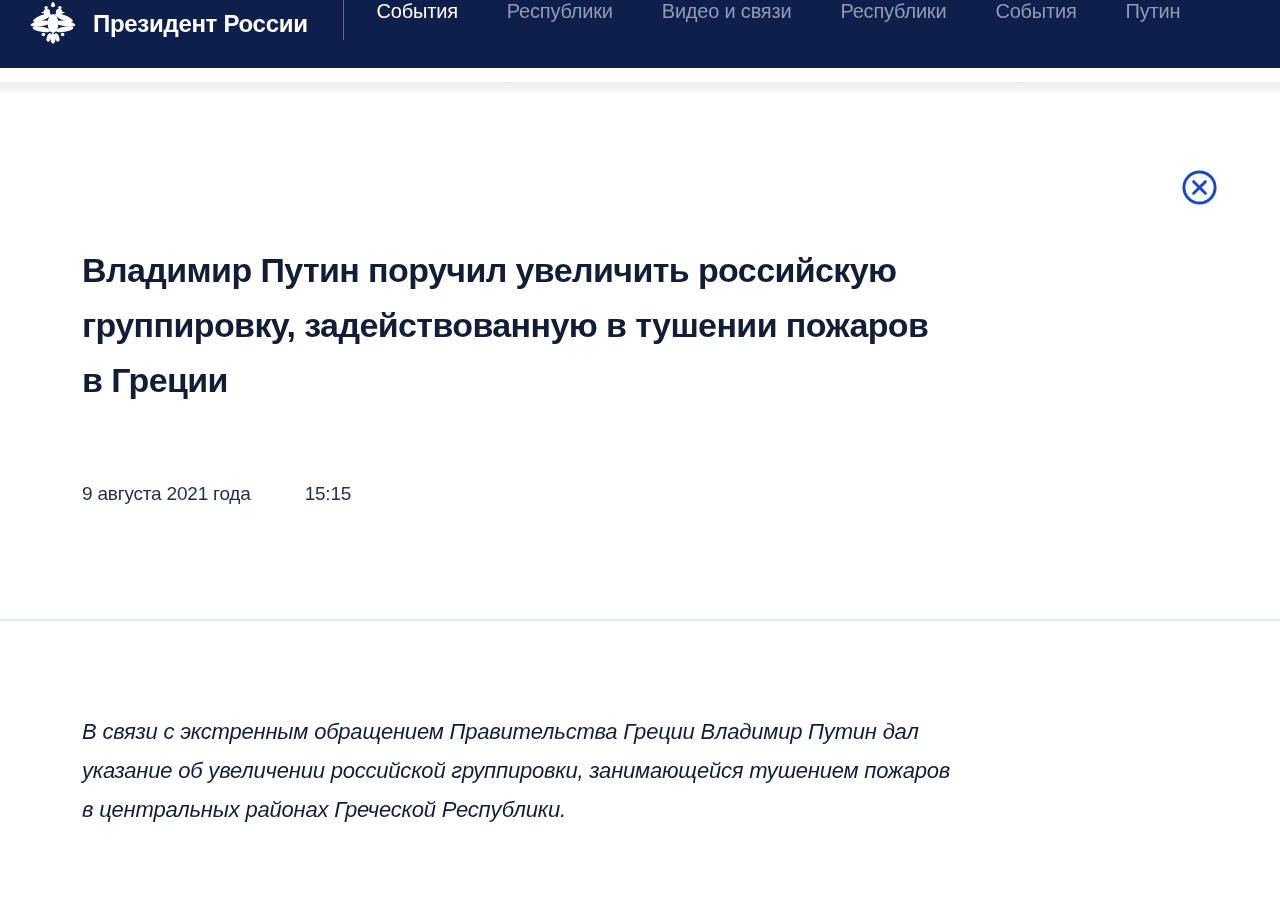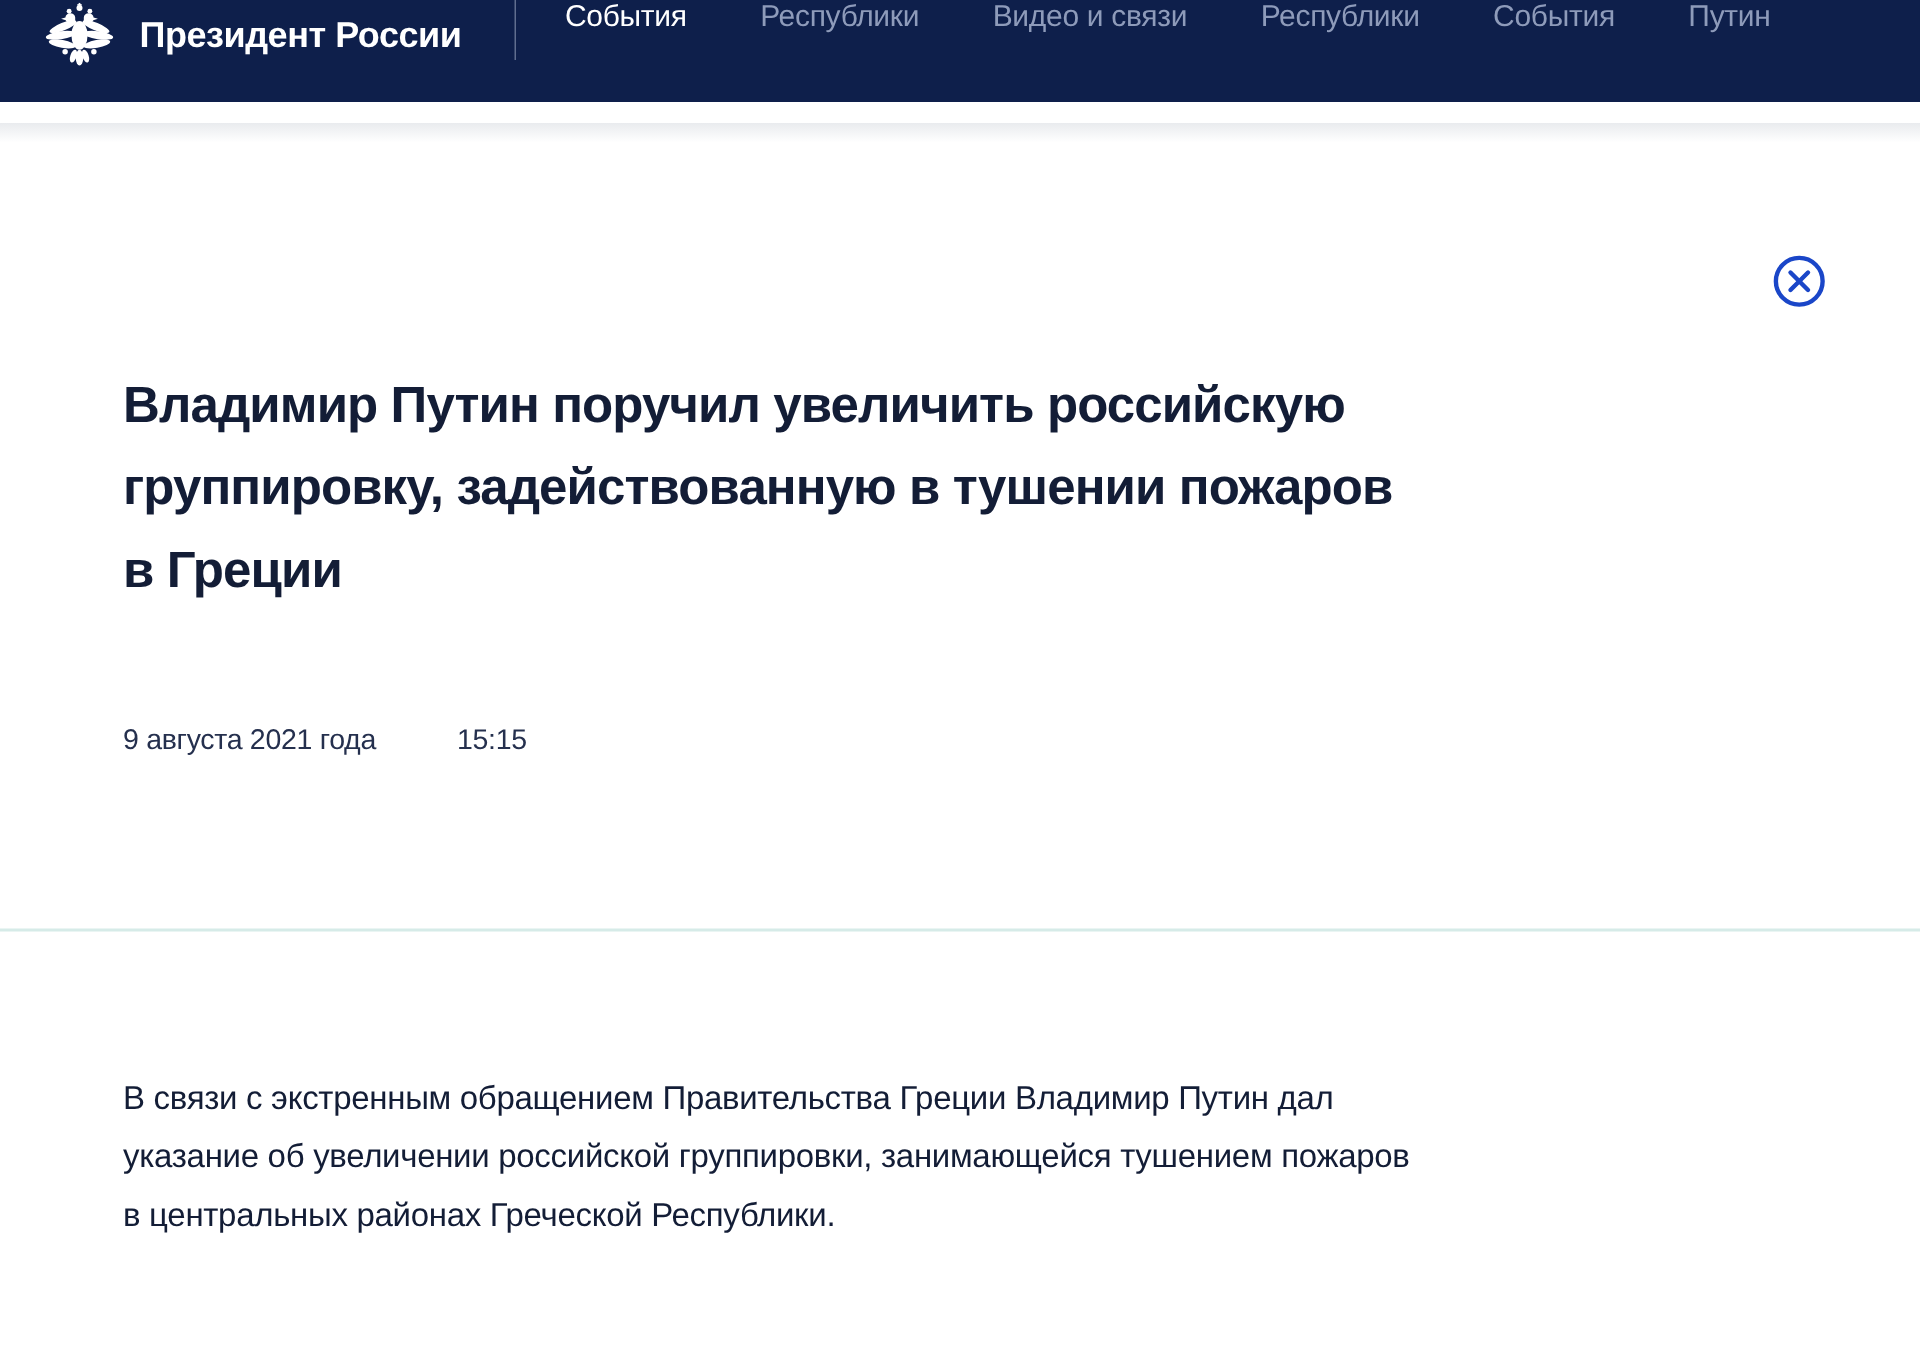--- a/index.html
+++ b/index.html
@@ -71,20 +71,21 @@
   .page-divider {
     position: absolute; top: 619px; left: 0;
     width: 1280px; height: 2px; border: none;
     background: var(--divider-teal);
   }
   .article-body {
     position: absolute; top: 712px; left: 82px; width: 1100px;
     font-size: 22px; line-height: 39px;
     color: var(--text-dark); letter-spacing: -0.2px;
     white-space: pre-line;
+    font-style: italic;
   }
 </style>
 </head>
 <body>
 
 <header class="navbar">
   <div class="brand">
     <span>
       <svg class="logo-icon" viewBox="0 0 48 48" fill="#ffffff" xmlns="http://www.w3.org/2000/svg">
 

